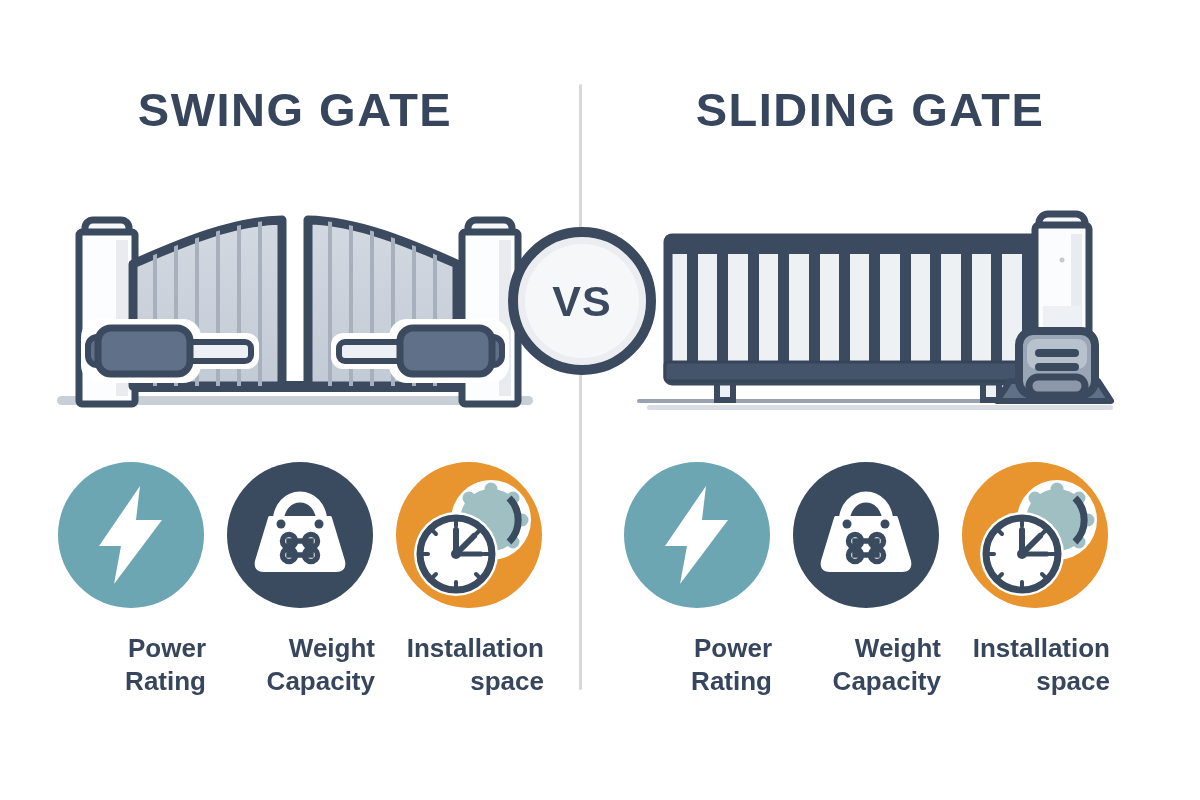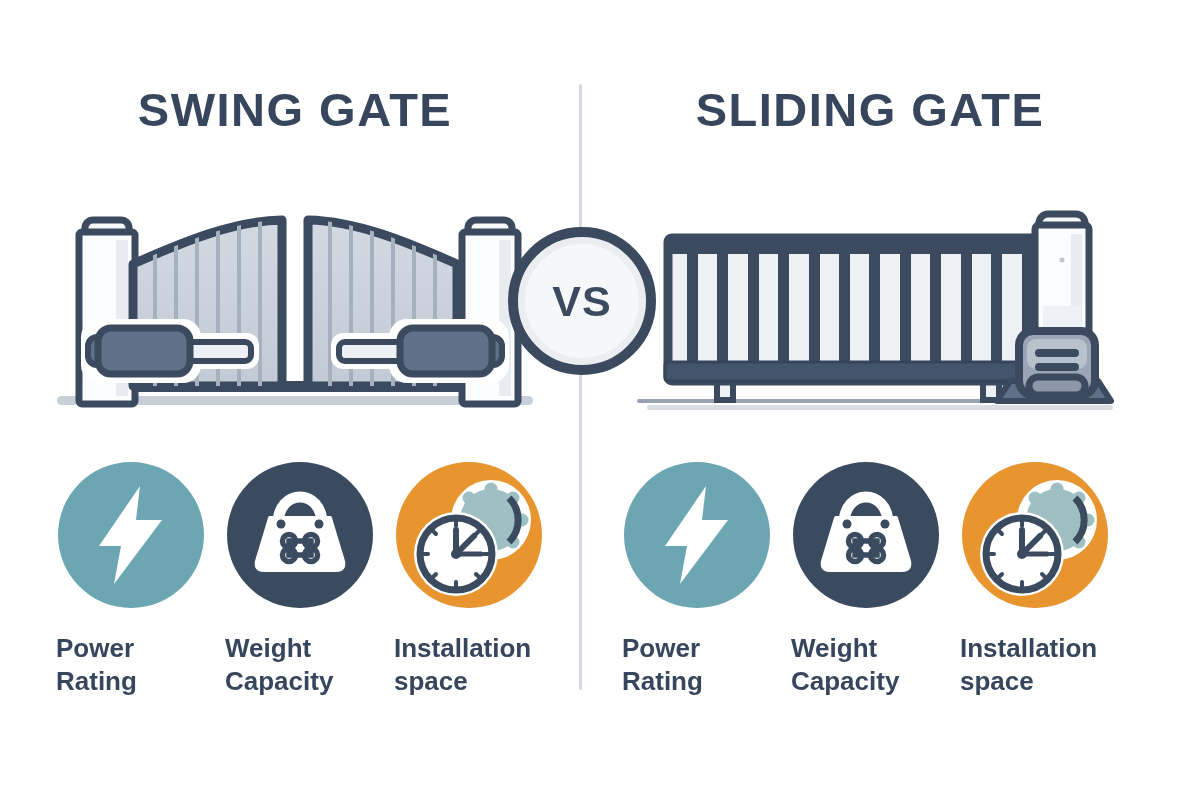--- a/index.html
+++ b/index.html
@@ -33,21 +33,21 @@
   }
   .features.left  { left:56px; }
   .features.right { left:622px; }
   .feature { width:150px; display:flex; flex-direction:column; align-items:center; }
   .feature-circle { width:146px; height:146px; border-radius:50%; overflow:hidden; }
   .feature-circle.teal   { background:#6BA6B2; }
   .feature-circle.navy   { background:#3A4A5F; }
   .feature-circle.orange { background:#E8942F; }
   .feature-circle svg { display:block; width:146px; height:146px; }
   .feature-label {
-    margin-top:24px; width:150px; text-align:left;
+    margin-top:24px; width:150px; text-align:right;
     font-size:26px; font-weight:bold; color:#37465C; line-height:1.27;
   }
 </style>
 </head>
 <body>
 
 <div class="canvas">
 
   <div class="divider"></div>
 

